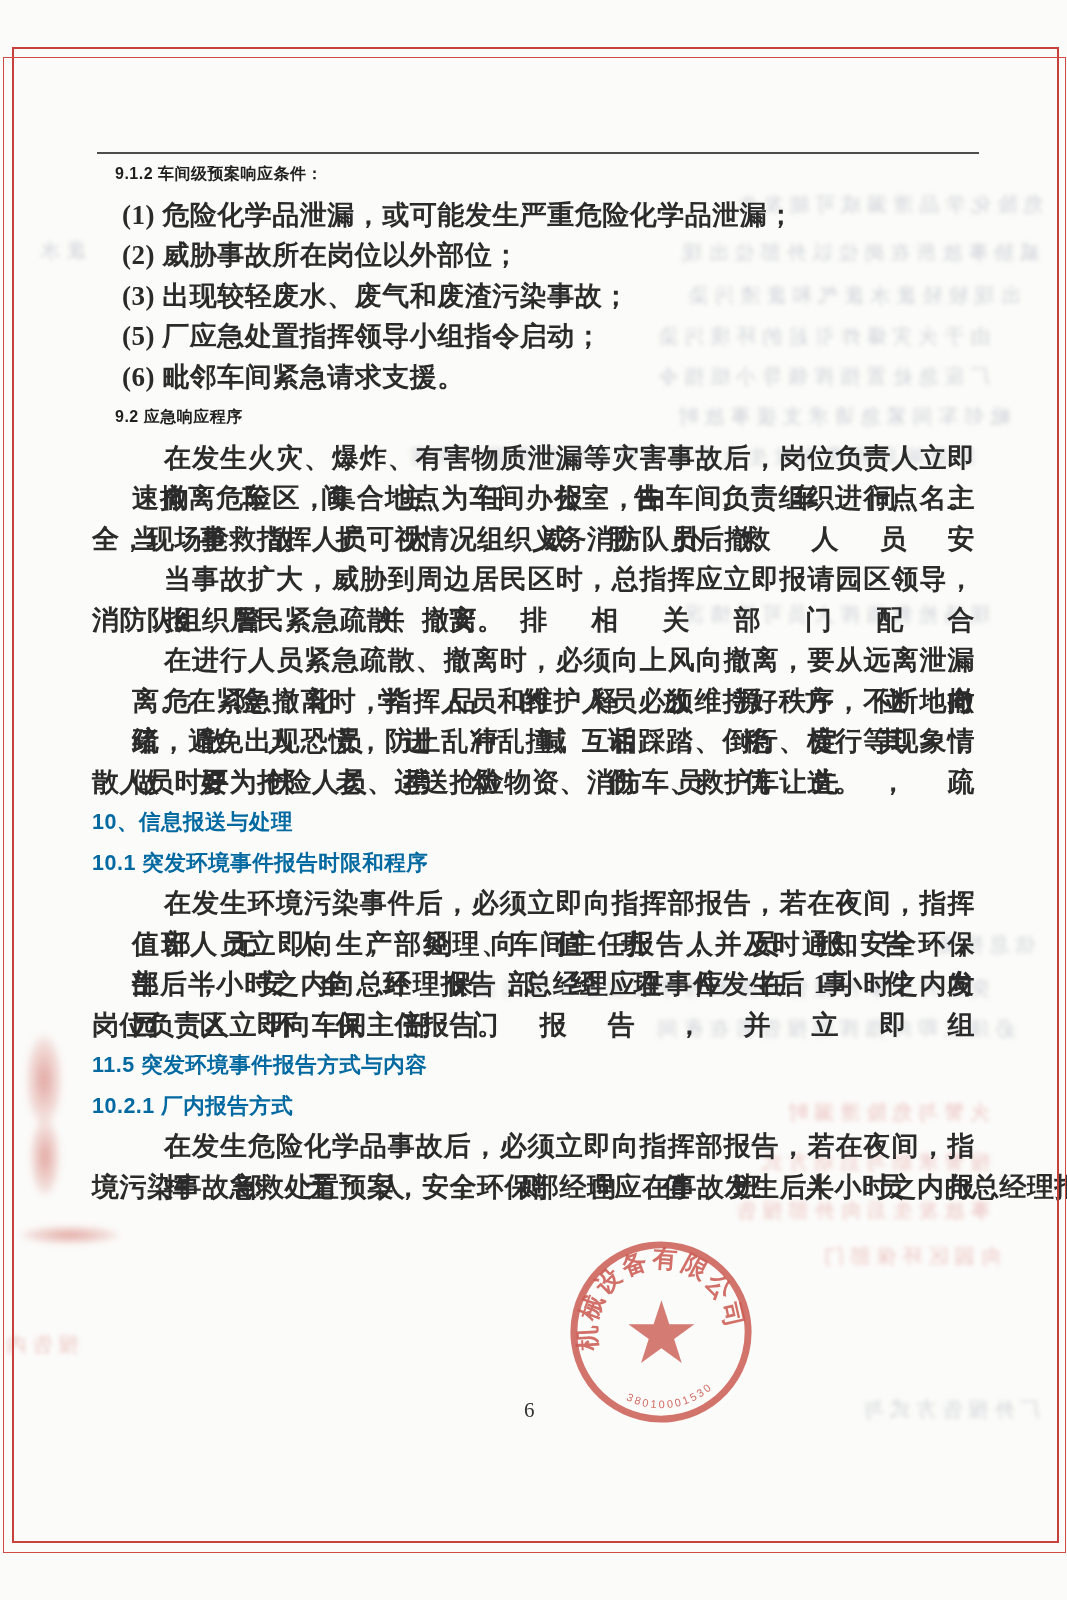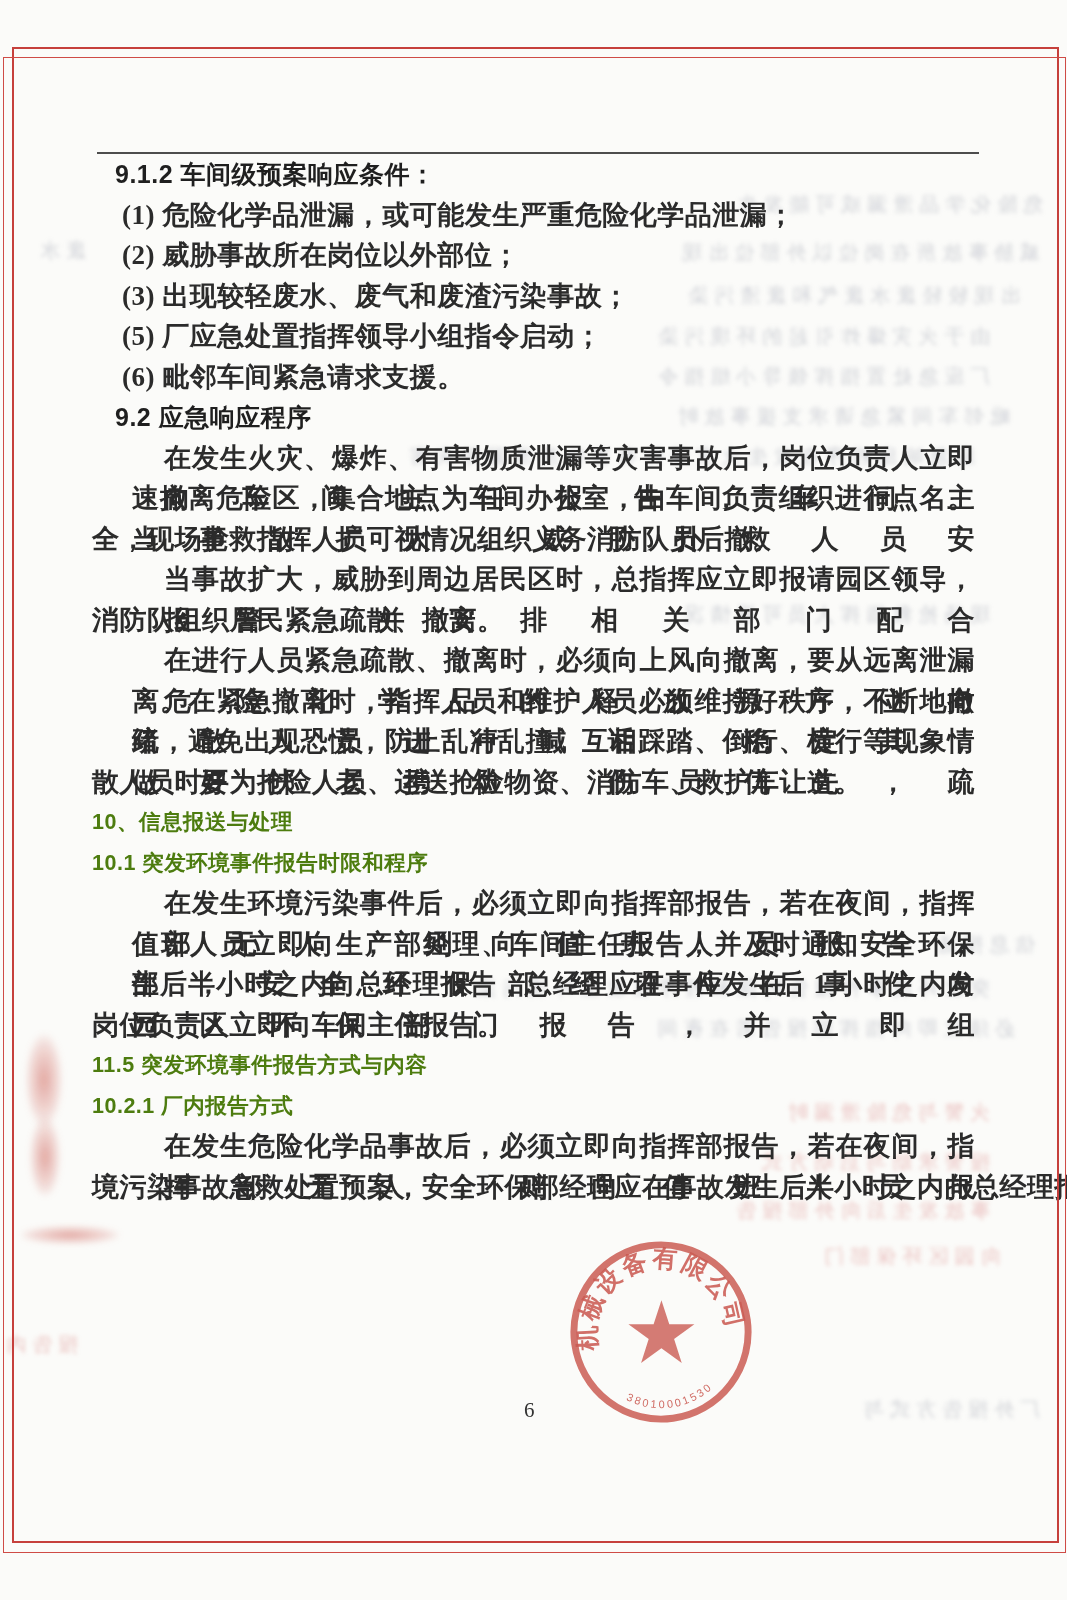--- a/index.html
+++ b/index.html
@@ -26,22 +26,22 @@
     height:0; border-top:2px solid #4d4d4d;
     margin:12px 0 0 5px; width:882px;
   }
   .tline {
     height:40.5px; line-height:40.5px;
     font-size:27px; letter-spacing:.5px;
     white-space:nowrap;
     font-weight:bold;
   }
   .full  { text-align:justify; text-align-last:justify; white-space:normal;margin-left:40px; }
-  .hsub  { padding-left:23px; font-weight:bold; font-family:"Liberation Sans","DejaVu Sans",sans-serif; font-size:25px; color:#1f1f1f; }
-  .hmain { font-weight:bold; font-family:"Liberation Sans","DejaVu Sans",sans-serif; font-size:21.5px; color:#4d7c0f; }
+  .hsub  { padding-left:23px; font-weight:bold; font-family:"Liberation Sans","DejaVu Sans",sans-serif; font-size:16px; color:#1f1f1f; }
+  .hmain { font-weight:bold; font-family:"Liberation Sans","DejaVu Sans",sans-serif; font-size:21.5px; color:#0369a1; }
   .item  { padding-left:30px; }
   .pfirst{ padding-left:32px; }
   .pagenum {
     position:absolute; left:524px; top:1398px; font-size:21px; color:#333; z-index:1;
   }
   
   .bleed {
     position:absolute; height:28px; line-height:28px; overflow:hidden;
     font-size:20px; letter-spacing:6px; white-space:nowrap;
     color:rgba(110,115,140,.30);

